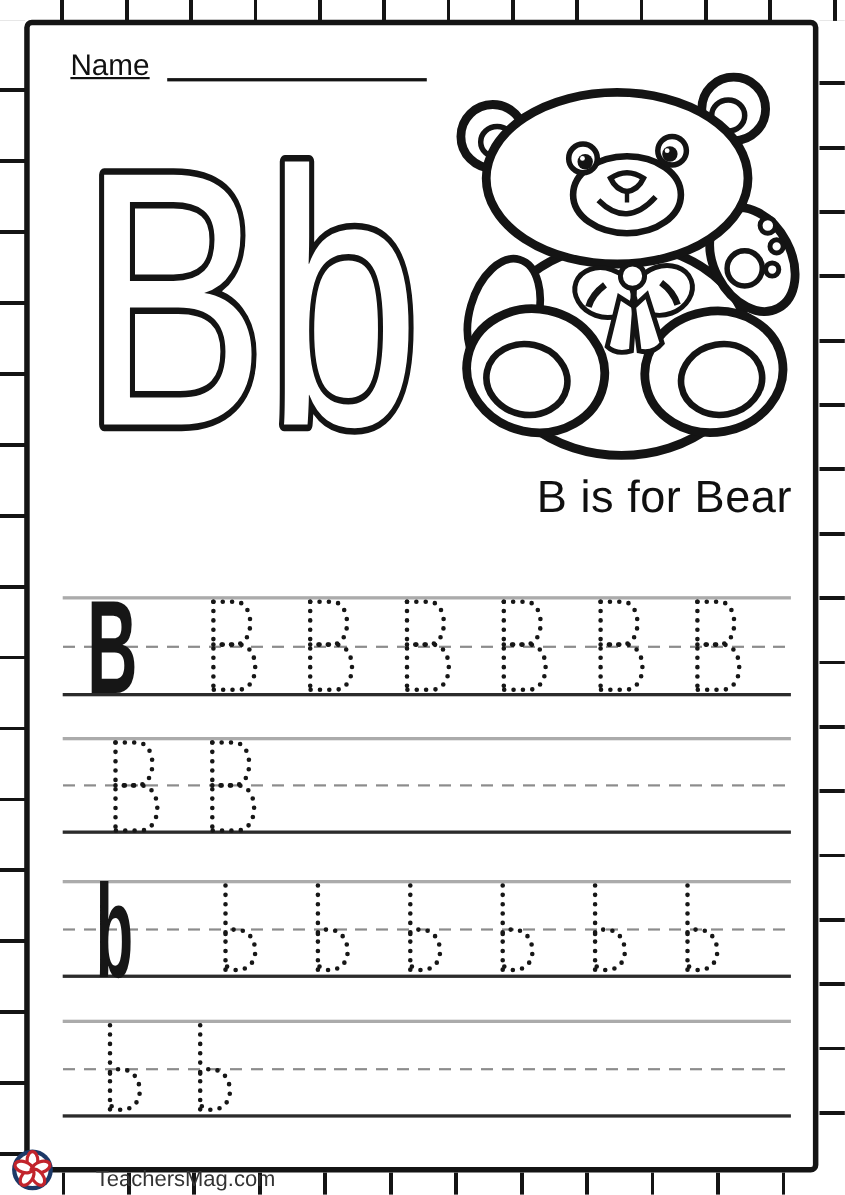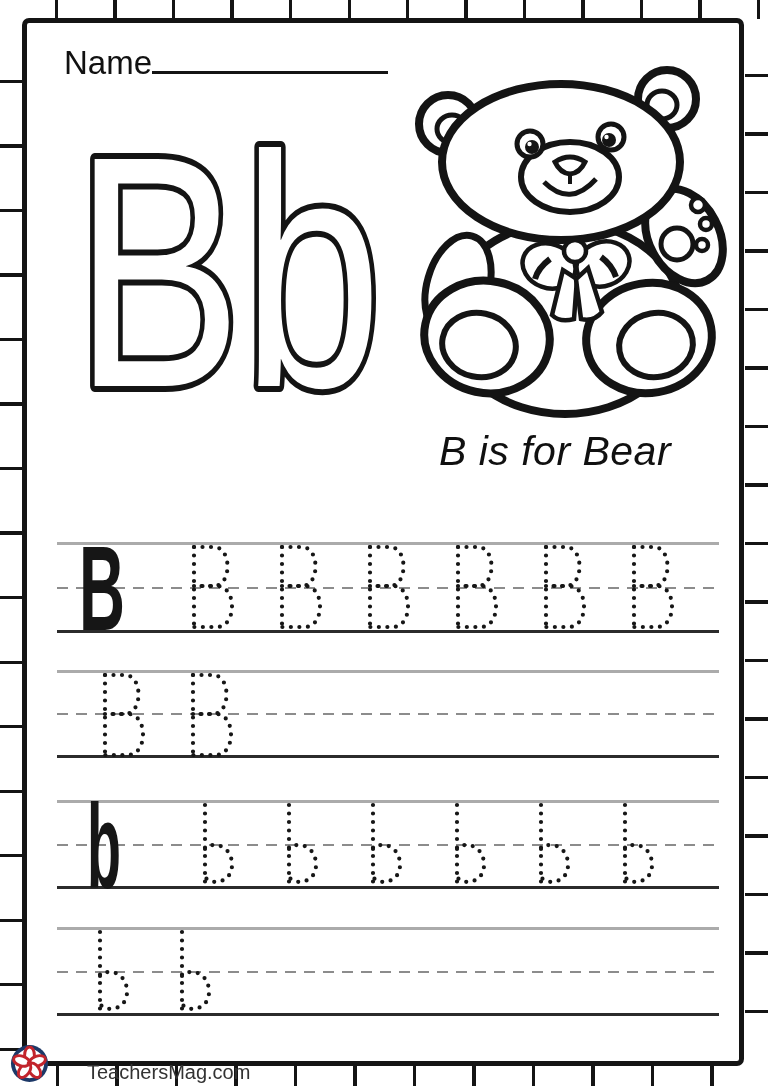--- a/index.html
+++ b/index.html
@@ -15,35 +15,35 @@
     background:repeating-linear-gradient(90deg,transparent 0 56px,#141414 56px 59.5px);}
   .strip.left{left:0;top:19px;width:23px;height:1047px;
     background:repeating-linear-gradient(180deg,transparent 0 61px,#141414 61px 64.5px);}
   .strip.right{left:745px;top:19px;width:23px;height:1047px;
     background:repeating-linear-gradient(180deg,transparent 0 55px,#141414 55px 58.5px);}
   .page{
     position:absolute;left:22px;top:18px;width:712px;height:1038px;
     border:5px solid #141414;border-radius:7px;background:#ffffff;
   }
   
-  .name-label{position:absolute;left:64px;top:44px;font-size:33px;color:#111;}
+  .name-label{position:absolute;left:64px;top:44px;font-size:27px;color:#111;text-decoration:underline;}
   .name-line{position:absolute;left:152px;top:71px;width:236px;height:0;border-top:3px solid #141414;}
   
   .bigletters{position:absolute;left:58px;top:128px;}
   .bigletters text{
     font-family:"Liberation Sans",sans-serif;font-size:330px;
     fill:#ffffff;stroke:#141414;stroke-width:12px;paint-order:stroke;
     stroke-linejoin:round;
   }
   
   .bear{position:absolute;left:403px;top:66px;}
   .bear .ln{stroke:#141414;fill:#ffffff;}
   
-  .caption{position:absolute;left:390px;top:428px;width:330px;text-align:center;
-    font-size:41px;color:#101010;letter-spacing:0.5px;font-style:italic;}
+  .caption{position:absolute;left:390px;top:428px;width:330px;text-align:right;
+    font-size:41px;color:#101010;letter-spacing:0.5px;}
   
   .trace-row{position:absolute;left:57px;width:662px;}
   .trace-row .topline{position:absolute;left:0;top:0;width:100%;height:3px;background:#ababab;}
   .trace-row .midline{position:absolute;left:0;top:calc(50% - 1px);width:100%;height:2px;
     background:repeating-linear-gradient(90deg,#8c8c8c 0 11px,transparent 11px 19px);}
   .trace-row .baseline{position:absolute;left:0;bottom:0;width:100%;height:3px;background:#2b2b2b;}
   .glyph{position:absolute;top:1px;}
   .glyph.solid text{fill:#161616;font-family:"Liberation Sans",sans-serif;font-weight:700;}
   .glyph.dotted path{fill:none;stroke:#161616;stroke-width:4.2;stroke-linecap:round;
     stroke-dasharray:0 8.5;}

